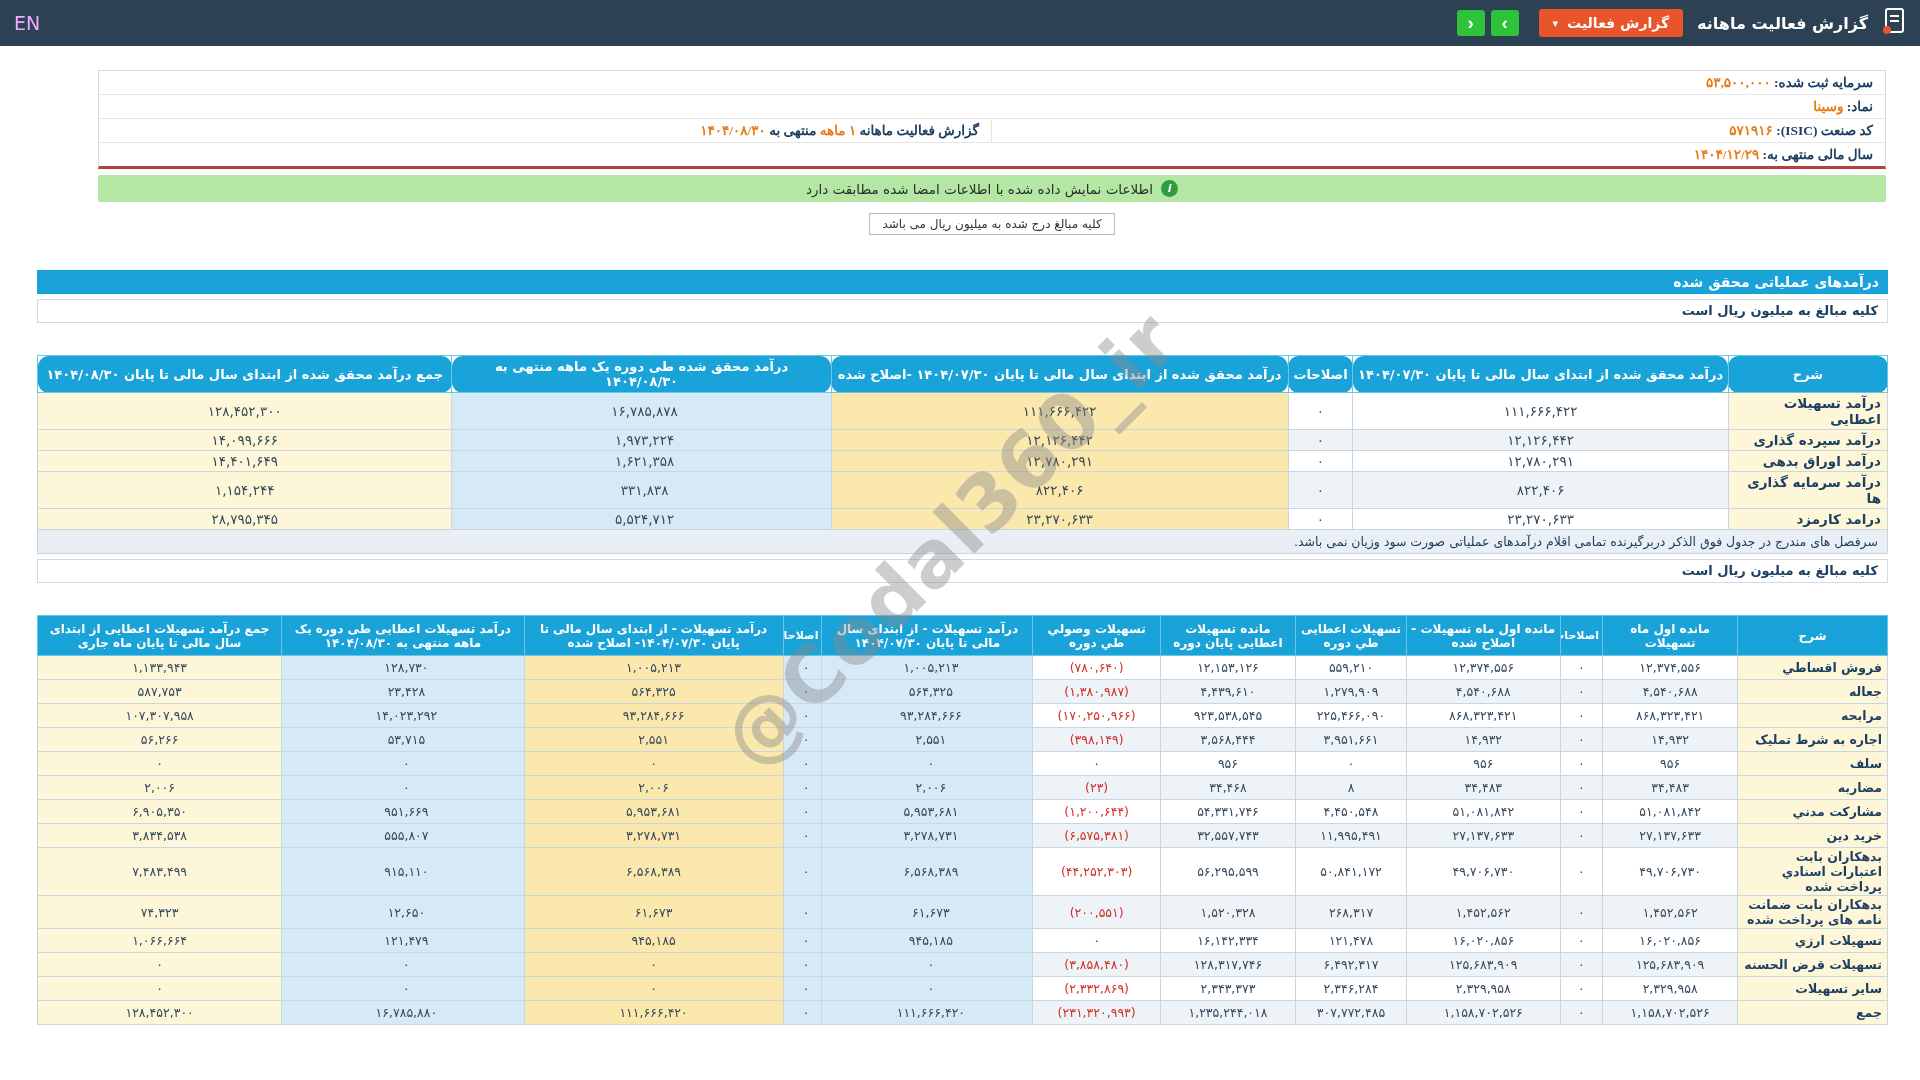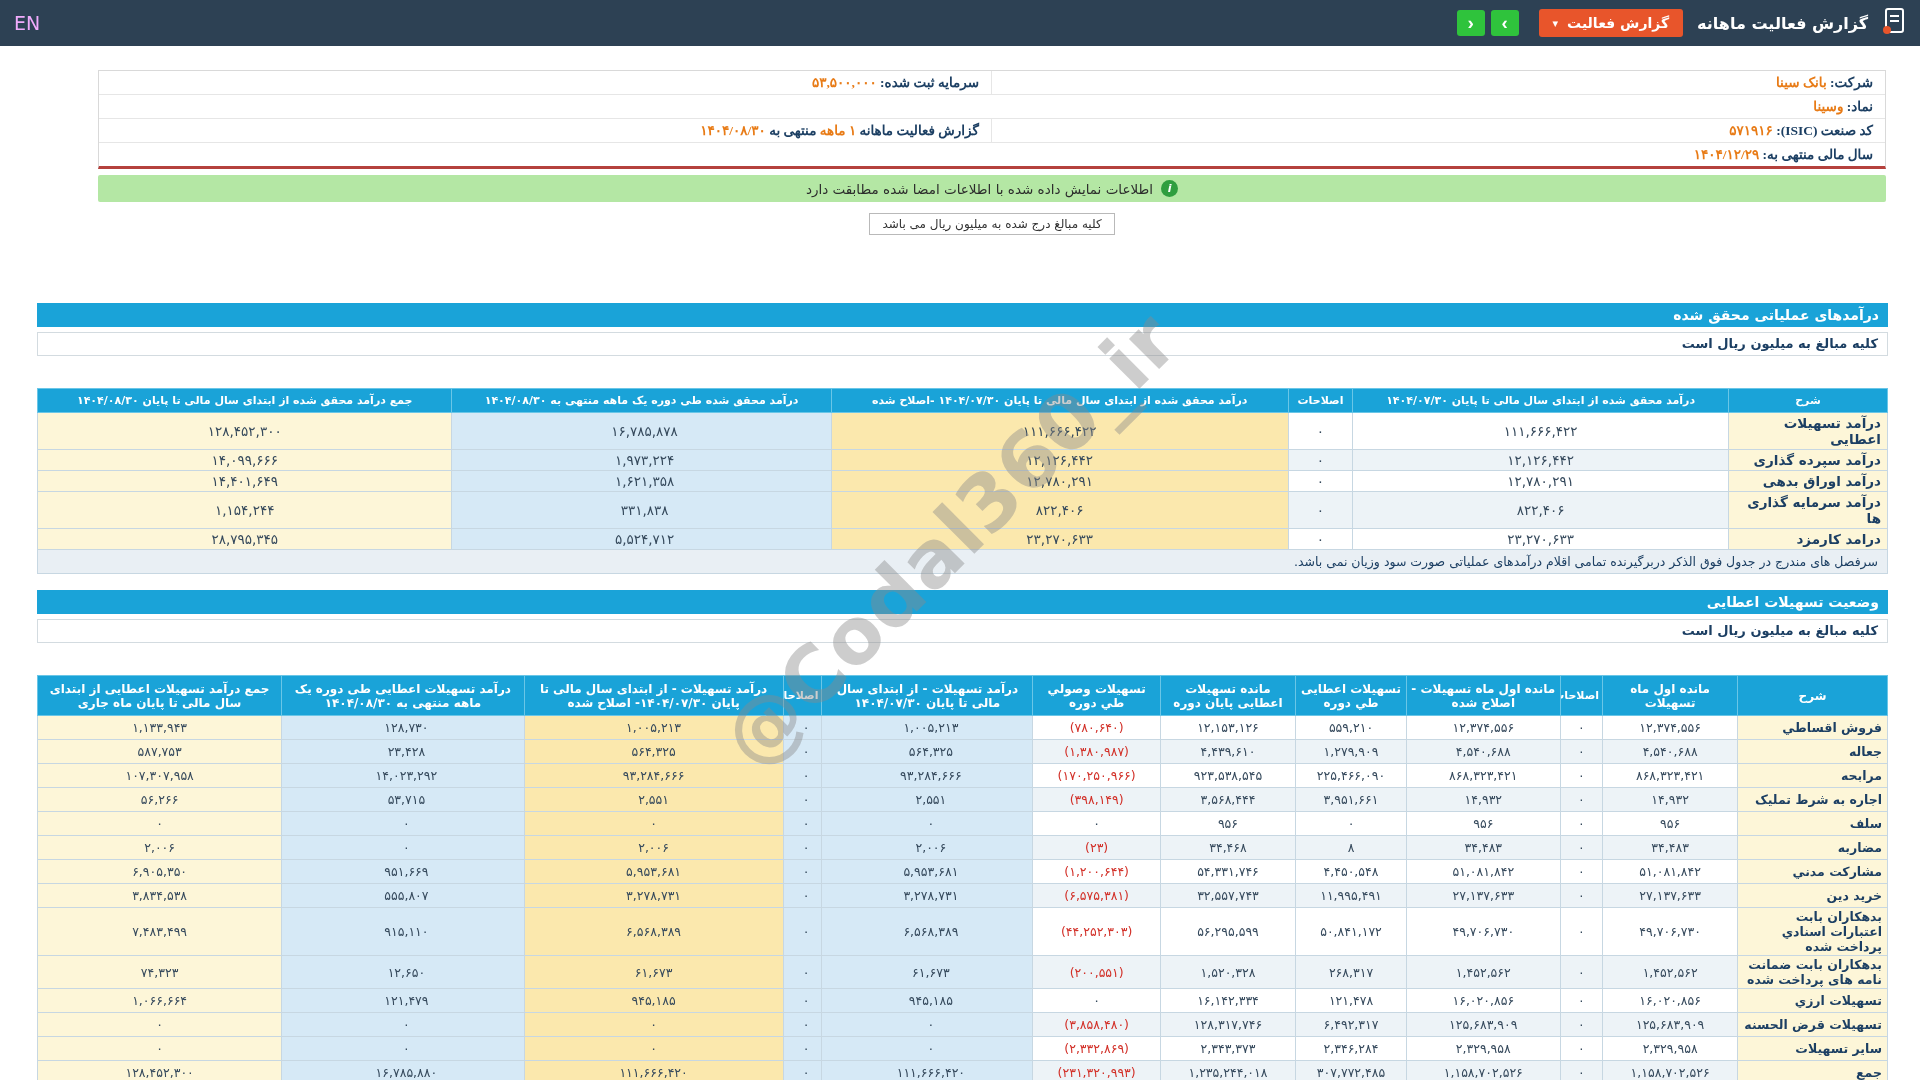--- a/index.html
+++ b/index.html
@@ -34,32 +34,32 @@
   .banner-icon{width:17px;height:17px;border-radius:50%;background:#2f9e3f;color:#fff;font-size:11px;font-weight:bold;
                display:flex;align-items:center;justify-content:center;font-style:italic;flex:0 0 auto;}
 
   
   .note-box-wrap{margin:11px 34px 0 98px;text-align:center;}
   .note-box{display:inline-block;border:1px solid #b9b9b9;background:#fff;padding:3px 12px;font-size:12px;color:#333;}
 
   
   .content{margin:0 32px 0 37px;position:relative;}
   .section-bar{background:#1aa3d8;color:#fff;font-weight:bold;font-size:14px;height:24px;line-height:24px;padding:0 9px;}
-  .mt-lg{margin-top:68px;}
+  .mt-lg{margin-top:35px;}
   .mt-md{margin-top:16px;}
   .units-row{margin-top:5px;border:1px solid #d3dbe0;height:24px;line-height:22px;padding:0 9px;
              font-size:13px;font-weight:bold;color:#1c3f63;background:#fff;}
 
   
   table.t{width:100%;border-collapse:collapse;margin-top:32px;table-layout:fixed;}
   .t th{background:#1aa3d8;color:#fff;font-weight:bold;border:1px solid #6ac6e7;padding:3px 4px;
         text-align:center;vertical-align:middle;overflow:hidden;}
   .t td{border:1px solid #c7d7e2;padding:2px 6px;text-align:center;color:#35495c;vertical-align:middle;overflow:hidden;}
   .rev-table{font-size:13.5px;}
-  .rev-table th{font-size:11px;height:24px;}
+  .rev-table th{font-size:13px;height:24px;border-radius:11px;}
   .rev-table td{height:17px;}
   .loans-table{font-size:12.5px;}
   .loans-table th{font-size:12px;height:40px;}
   .loans-table th.th-sm{font-size:11px;}
   .loans-table td{height:24px;padding:1px 5px;}
   .t td.c-desc{background:#fdf6d8;text-align:right;color:#1c3f63;font-weight:bold;}
   .t td.c-cream{background:#fdf6d8;}
   .t td.c-blue{background:#d6e9f6;padding-left:12px;}
   .t td.c-gold{background:#fbe8ad;}
   .t td.c-plain{background:#fff;}
@@ -99,24 +99,20 @@
       <button class="nav-btn">
         <span>‹</span>
       </button>
     </div>
     <span class="lang">EN</span>
   </header>
 
   <section class="info-card">
     <div class="info-row">
       <div class="info-cell">
-        <span class="lbl">شرکت:</span>
-        <a class="link">بانک سینا</a>
-      </div>
-      <div class="info-cell">
         <span class="lbl">سرمایه ثبت شده:</span>
         <span class="val">۵۳,۵۰۰,۰۰۰</span>
       </div>
     </div>
     <div class="info-row">
       <div class="info-cell">
         <span class="lbl">نماد:</span>
         <span class="val">وسينا</span>
       </div>
     </div>
@@ -219,23 +215,20 @@
     <td class="c-plain">۲۳,۲۷۰,۶۳۳</td>
     <td class="c-plain">۰</td>
     <td class="c-gold">۲۳,۲۷۰,۶۳۳</td>
     <td class="c-blue">۵,۵۲۴,۷۱۲</td>
     <td class="c-cream">۲۸,۷۹۵,۳۴۵</td>
   </tr>
 </tbody>
     </table>
     <div class="footnote">سرفصل های مندرج در جدول فوق الذکر دربرگیرنده تمامی اقلام درآمدهای عملیاتی صورت سود وزیان نمی باشد.</div>
 
-    <div class="section-bar mt-md">
-      <span>وضعیت تسهیلات اعطایی</span>
-    </div>
     <div class="units-row">
       <span>کلیه مبالغ به میلیون ریال است</span>
     </div>
 
     <table class="t loans-table">
       <colgroup>
         <col style="width:8.1%">
           <col style="width:7.3%">
           <col style="width:2.3%">
           <col style="width:8.3%">

